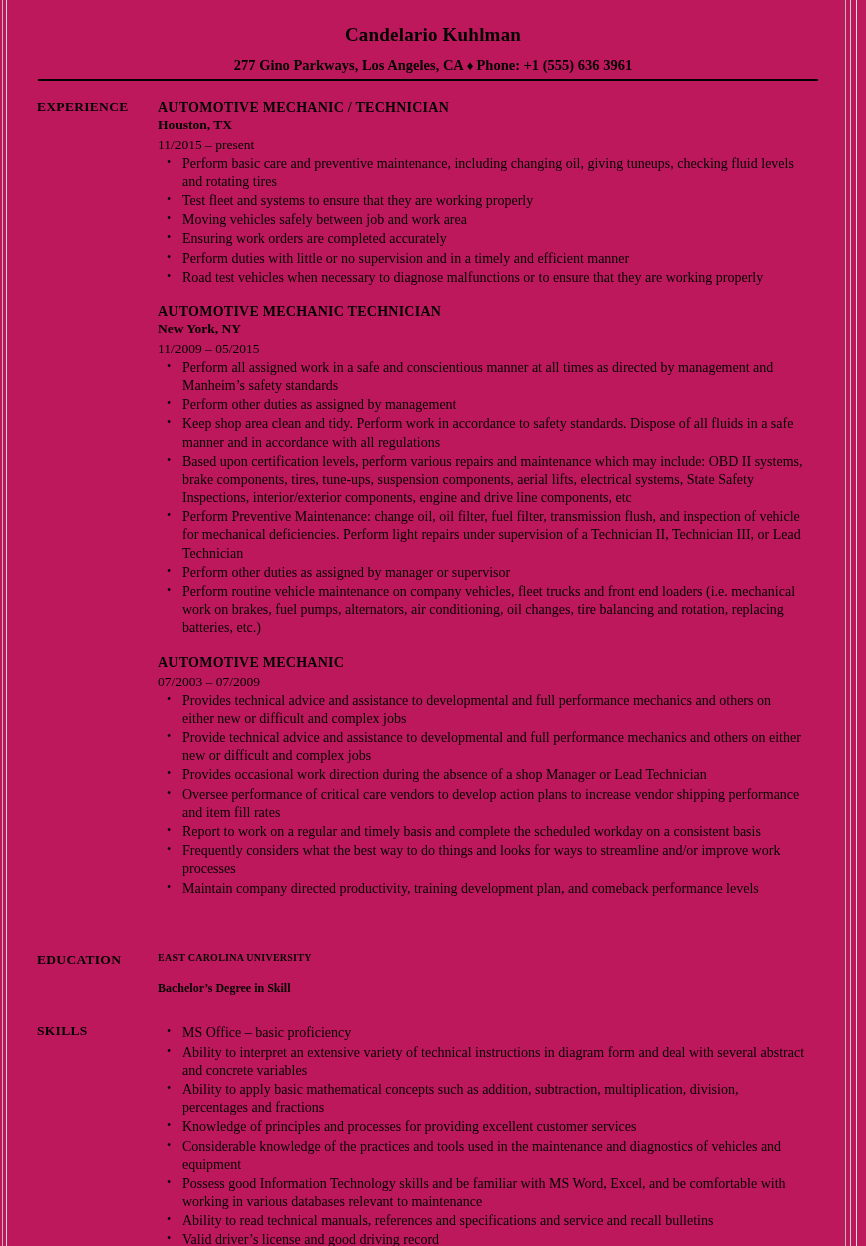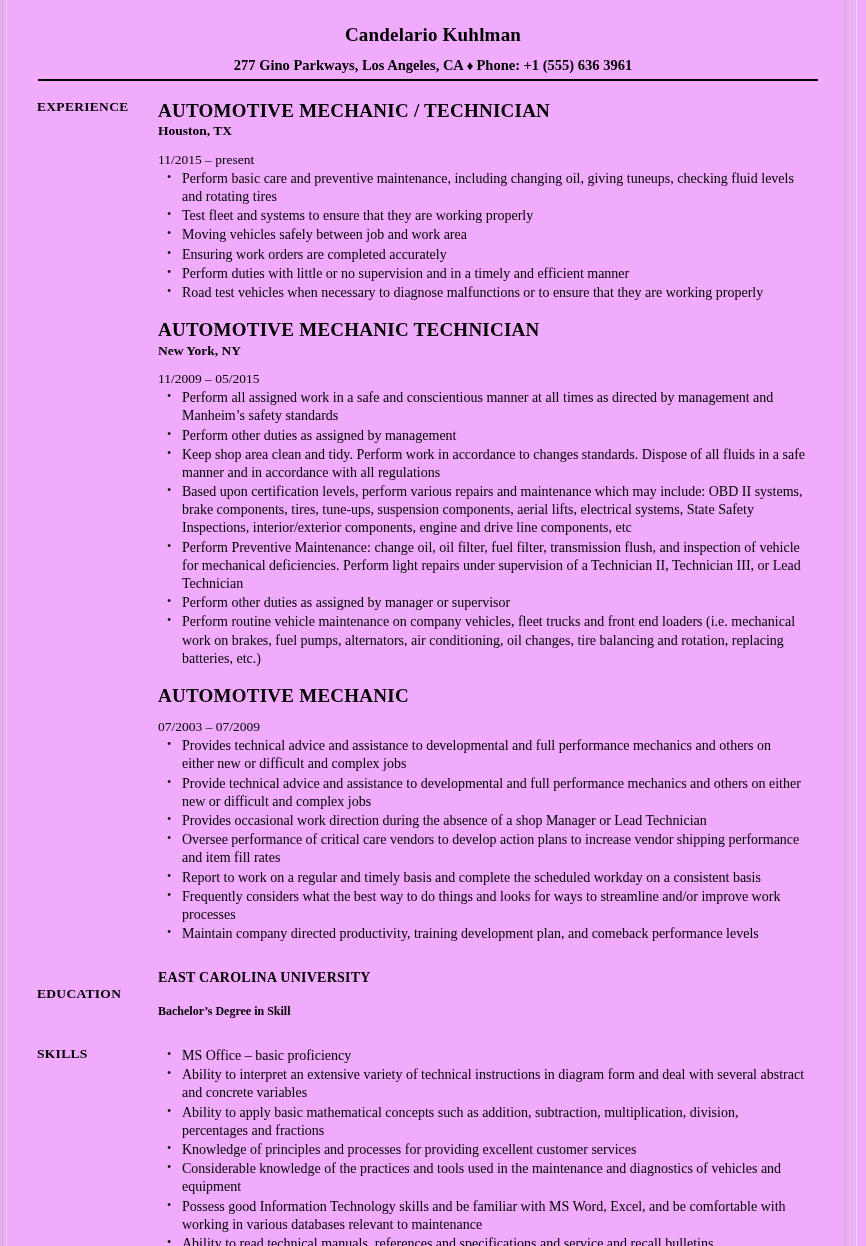--- a/index.html
+++ b/index.html
@@ -8,21 +8,21 @@
     background: #ffffff;
   }
   body {
     font-family: "Liberation Serif", "DejaVu Serif", serif;
     color: #000000;
   }
   .page {
     position: relative;
     width: 866px;
     height: 1246px;
-    background: #f0abfc;
+    background: #be185d;
     overflow: hidden;
     box-sizing: border-box;
   }
   
   .edge {
     position: absolute;
     top: 0;
     bottom: 0;
     width: 1px;
     background: #b9b9b9;
@@ -87,35 +87,35 @@
   }
   .section-body {
     flex: 1 1 auto;
     padding-right: 48px;
   }
 
   .job { }
   .job + .job { margin-top: 16px; }
 
   .job-title {
-    font-size: 19px;
+    font-size: 14px;
     font-weight: bold;
     letter-spacing: 0.25px;
     line-height: 1.24;
   }
   .job-location {
     font-size: 13.5px;
     font-weight: bold;
     line-height: 1.24;
     margin-top: 1px;
   }
   .job-dates {
     font-size: 13.5px;
     line-height: 1.24;
-    margin-top: 12px;
+    margin-top: 3px;
   }
 
   ul.bullets {
     list-style: none;
     margin: 1px 12px 0 0;
     padding: 0;
   }
   ul.bullets > li {
     position: relative;
     padding-left: 24px;
@@ -126,24 +126,25 @@
   ul.bullets > li::before {
     content: "\2022";
     position: absolute;
     left: 9px;
     top: -1px;
     font-size: 12px;
     line-height: 1.45;
   }
 
   .edu-school {
-    font-size: 14px;
+    font-size: 10px;
     font-weight: bold;
     letter-spacing: 0.25px;
     line-height: 1.26;
+    margin-top: 28px;
   }
   .edu-degree {
     font-size: 12px;
     font-weight: bold;
     line-height: 1.26;
     margin-top: 17px;
   }
 
   .sec-education { margin-top: 26px; align-items: center; }
   .sec-skills { margin-top: 27px; }
@@ -190,21 +191,21 @@
             </ul>
           </div>
 
           <div class="job">
             <div class="job-title">AUTOMOTIVE MECHANIC TECHNICIAN</div>
             <div class="job-location">New York, NY</div>
             <div class="job-dates">11/2009 – 05/2015</div>
             <ul class="bullets">
               <li>Perform all assigned work in a safe and conscientious manner at all times as directed by management and Manheim’s safety standards</li>
               <li>Perform other duties as assigned by management</li>
-              <li>Keep shop area clean and tidy. Perform work in accordance to changes standards. Dispose of all fluids in a safe manner and in accordance with all regulations</li>
+              <li>Keep shop area clean and tidy. Perform work in accordance to safety standards. Dispose of all fluids in a safe manner and in accordance with all regulations</li>
               <li>Based upon certification levels, perform various repairs and maintenance which may include: OBD II systems, brake components, tires, tune-ups, suspension components, aerial lifts, electrical systems, State Safety Inspections, interior/exterior components, engine and drive line components, etc</li>
               <li>Perform Preventive Maintenance: change oil, oil filter, fuel filter, transmission flush, and inspection of vehicle for mechanical deficiencies. Perform light repairs under supervision of a Technician II, Technician III, or Lead Technician</li>
               <li>Perform other duties as assigned by manager or supervisor</li>
               <li>Perform routine vehicle maintenance on company vehicles, fleet trucks and front end loaders (i.e. mechanical work on brakes, fuel pumps, alternators, air conditioning, oil changes, tire balancing and rotation, replacing batteries, etc.)</li>
             </ul>
           </div>
 
           <div class="job">
             <div class="job-title">AUTOMOTIVE MECHANIC</div>
             <div class="job-dates">07/2003 – 07/2009</div>

